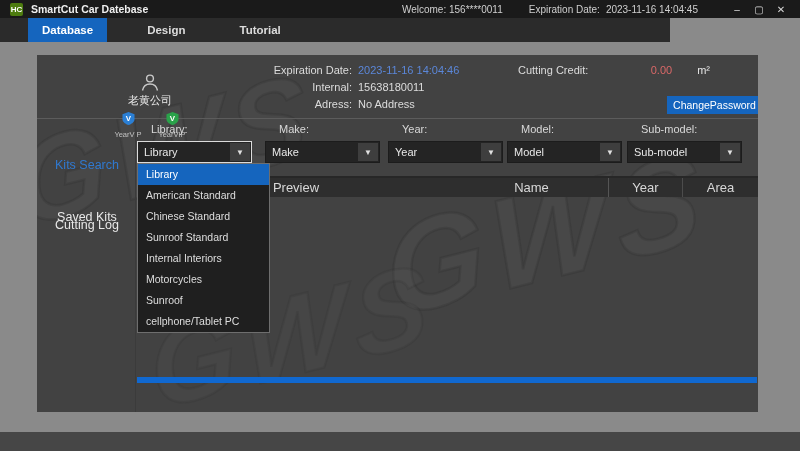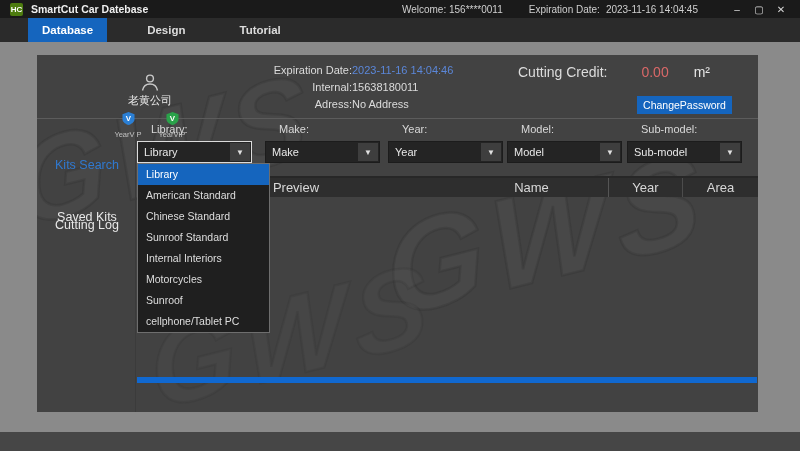--- a/index.html
+++ b/index.html
@@ -15,21 +15,21 @@
           display:flex; align-items:center; justify-content:center; margin-left:10px; border-radius:2px; }
   .app-title { font-size:10.5px; font-weight:bold; margin-left:8px; color:#efefef; }
   .tb-right { margin-left:auto; display:flex; align-items:center; font-size:10px; color:#cfcfcf; }
   .tb-welcome { margin-right:26px; }
   .tb-exp-label { margin-right:6px; }
   .tb-exp-value { margin-right:28px; }
   .win-btns { display:flex; align-items:center; margin-right:8px; }
   .win-btn { width:22px; text-align:center; font-size:10px; color:#d8d8d8; cursor:default; }
 
   
-  .tabbar { position:absolute; left:0; top:18px; width:800px; height:24px; background:#2b2b2b;
+  .tabbar { position:absolute; left:0; top:18px; width:670px; height:24px; background:#2b2b2b;
             display:flex; align-items:stretch; padding-left:28px; }
   .tab { height:24px; line-height:24px; padding:0 14px; font-size:11.5px; color:#dcdcdc;
          font-weight:bold; margin-right:26px; text-align:center; }
   .tab.active { background:#1565be; color:#ffffff; min-width:59px; }
 
   
   .panel { position:absolute; left:37px; top:55px; width:721px; height:357px; background:#424242;
            overflow:hidden; }
 
   .wm { position:absolute; font-weight:bold; font-style:italic; letter-spacing:8px;
@@ -45,29 +45,29 @@
   .profile { position:absolute; left:63px; top:18px; width:100px; text-align:center; }
   .person-icon { display:block; margin:0 auto; }
   .company { font-size:11px; color:#e8e8e8; margin-top:1px; }
   .badges { display:flex; justify-content:center; margin-top:3px; }
   .badge { width:44px; text-align:center; }
   .badge-label { display:block; font-size:7.5px; color:#c2c2c2; margin-top:1px; }
 
   .info-rows { position:absolute; left:205px; top:6px; font-size:11px; color:#dcdcdc; }
   .info-row { display:flex; height:17px; align-items:center; }
   .info-label { width:110px; text-align:right; }
-  .info-value { }
+  .info-value { margin-left:6px; }
   .exp-blue { color:#5b87d9; }
 
   .credit-row { position:absolute; left:481px; top:9px; width:192px; display:flex;
-                align-items:center; font-size:14px; color:#dcdcdc; }
+                align-items:center; font-size:11px; color:#dcdcdc; }
   .credit-value { margin-left:auto; color:#d96868; }
   .credit-unit { margin-left:25px; color:#e6e6e6; }
 
-  .changepw { position:absolute; left:600px; top:41px; width:95px; height:18px; background:#1565be;
+  .changepw { position:absolute; left:630px; top:41px; width:95px; height:18px; background:#1565be;
               color:#fff; font-size:10.5px; border:none; font-family:"Liberation Sans", sans-serif; }
 
   
   .side-nav { position:absolute; left:0; top:65px; width:99px; height:292px;
               border-right:1px solid #3b3b3b; }
   .nav-item { position:absolute; left:0; width:100px; text-align:center; font-size:12.5px;
               color:#e8e8e8; }
   .nav-item.active { color:#3079d0; }
   .nav-0 { top:38px; } .nav-1 { top:66px;margin-top:24px; } .nav-2 { top:98px; }
 

